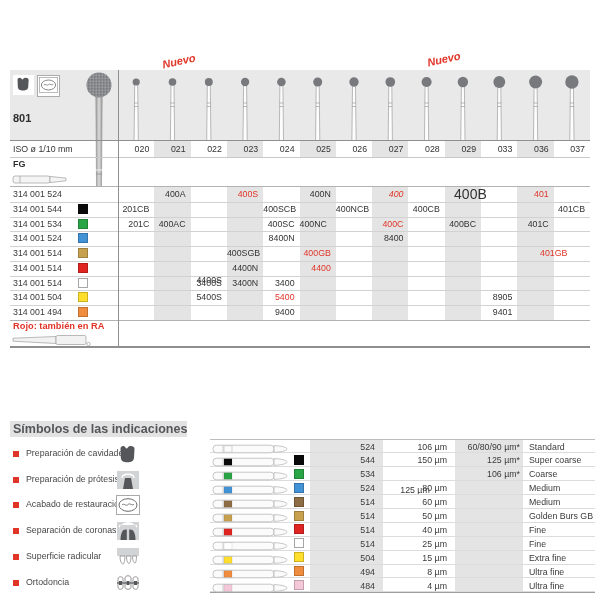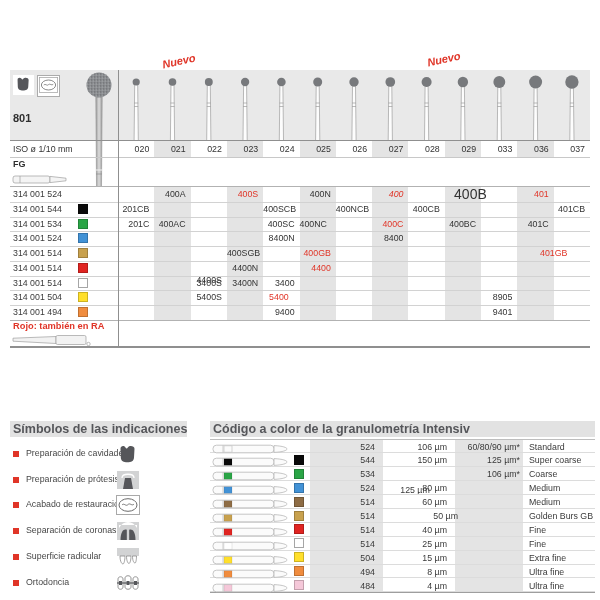--- a/index.html
+++ b/index.html
@@ -237,21 +237,21 @@
           <div style="position: absolute; left: 3px; top: 0px; height: 14.78px; line-height: 14.78px; font-size: 8.8px; color: rgb(58, 58, 58); white-space: nowrap;">314 001 514</div>
           <div style="position: absolute; left: 68px; top: 2px; width: 10px; height: 10px; background: rgb(255, 255, 255); border: 1px solid rgb(166, 166, 166); box-sizing: border-box;"></div>
           <div style="position: absolute; left: 180.62px; top: 0px; width: 36.31px; height: 14.78px; line-height: 14.78px; text-align: right; padding-right: 5px; box-sizing: border-box; font-size: 8.8px; color: rgb(51, 51, 51);">3400S</div>
           <div style="position: absolute; left: 216.93px; top: 0px; width: 36.31px; height: 14.78px; line-height: 14.78px; text-align: right; padding-right: 5px; box-sizing: border-box; font-size: 8.8px; color: rgb(51, 51, 51);">3400N</div>
           <div style="position: absolute; left: 253.24px; top: 0px; width: 36.31px; height: 14.78px; line-height: 14.78px; text-align: right; padding-right: 5px; box-sizing: border-box; font-size: 8.8px; color: rgb(51, 51, 51);">3400</div>
         </div>
         <div style="position: absolute; left: 0px; top: 220.46px; width: 580px; height: 14.78px;">
           <div style="position: absolute; left: 3px; top: 0px; height: 14.78px; line-height: 14.78px; font-size: 8.8px; color: rgb(58, 58, 58); white-space: nowrap;">314 001 504</div>
           <div style="position: absolute; left: 68px; top: 2px; width: 10px; height: 10px; background: rgb(255, 223, 43); border: 1px solid rgba(0, 0, 0, 0.2); box-sizing: border-box;"></div>
           <div style="position: absolute; left: 180.62px; top: 0px; width: 36.31px; height: 14.78px; line-height: 14.78px; text-align: right; padding-right: 5px; box-sizing: border-box; font-size: 8.8px; color: rgb(51, 51, 51);">5400S</div>
-          <div style="position: absolute; left: 253.24px; top: 0px; width: 36.31px; height: 14.78px; line-height: 14.78px; text-align: center; padding-right: 5px; box-sizing: border-box; font-size: 8.8px; color: rgb(224, 53, 40);">5400</div>
+          <div style="position: absolute; left: 253.24px; top: 0px; width: 36.31px; height: 14.78px; line-height: 14.78px; text-align: right; padding-right: 5px; box-sizing: border-box; font-size: 8.8px; color: rgb(224, 53, 40);">5400</div>
           <div style="position: absolute; left: 471.1px; top: 0px; width: 36.31px; height: 14.78px; line-height: 14.78px; text-align: right; padding-right: 5px; box-sizing: border-box; font-size: 8.8px; color: rgb(51, 51, 51);">8905</div>
         </div>
         <div style="position: absolute; left: 0px; top: 235.24px; width: 580px; height: 14.78px;">
           <div style="position: absolute; left: 3px; top: 0px; height: 14.78px; line-height: 14.78px; font-size: 8.8px; color: rgb(58, 58, 58); white-space: nowrap;">314 001 494</div>
           <div style="position: absolute; left: 68px; top: 2px; width: 10px; height: 10px; background: rgb(240, 140, 62); border: 1px solid rgba(0, 0, 0, 0.2); box-sizing: border-box;"></div>
           <div style="position: absolute; left: 253.24px; top: 0px; width: 36.31px; height: 14.78px; line-height: 14.78px; text-align: right; padding-right: 5px; box-sizing: border-box; font-size: 8.8px; color: rgb(51, 51, 51);">9400</div>
           <div style="position: absolute; left: 471.1px; top: 0px; width: 36.31px; height: 14.78px; line-height: 14.78px; text-align: right; padding-right: 5px; box-sizing: border-box; font-size: 8.8px; color: rgb(51, 51, 51);">9401</div>
         </div>
       </div>
     <div id="grid-lines">
@@ -329,21 +329,20 @@
    <path d="M17 6 C17 3 22 3 22 6 L22 14 C22 17 17 17 17 14 Z" fill="#fff" stroke="#8a8a8a" stroke-width="0.9"></path>
    <line x1="1" y1="10" x2="23" y2="10" stroke="#55565a" stroke-width="1.2"></line>
    <rect x="3" y="8" width="3" height="4" fill="#55565a"></rect>
    <rect x="10.5" y="8" width="3" height="4" fill="#55565a"></rect>
    <rect x="18" y="8" width="3" height="4" fill="#55565a"></rect>
           </svg></div>
       </div>
     </div>
 
   <div class="panel" style="left:210px;width:385px;" id="gran-panel">
-    <div class="panel-title" style="width:385px;">Código a color de la granulometría Intensiv</div>
   <div style="position: absolute; left: 0px; top: 17.5px; width: 385px; height: 154.5px;">
         <div style="position: absolute; left: 100px; top: 0px; width: 73px; height: 154px; background: rgb(228, 228, 228);"></div>
         <div style="position: absolute; left: 245px; top: 0px; width: 68px; height: 154px; background: rgb(228, 228, 228);"></div>
         <div style="position: absolute; left: 0px; top: 0px; width: 385px; height: 1px; background: rgb(189, 189, 189);"></div>
         <div style="position: absolute; left: 0px; top: 153.3px; width: 385px; height: 1.3px; background: rgb(158, 158, 158);"></div>
         <div style="position: absolute; left: 0px; top: 1px; width: 385px; height: 13.9px; border-bottom: 1px solid rgb(220, 220, 220); box-sizing: border-box;">
           <div style="position: absolute; left: 2px; top: 1px; width: 80px; height: 12px;"><svg viewBox="0 0 80 12" width="80" height="12">
     <rect x="1" y="2.2" width="61" height="7.6" rx="3.4" fill="#fbfbfb" stroke="#b8b8b8" stroke-width="0.8"></rect>
     <path d="M62 2.6 C71 3 75 4.6 75 6 C75 7.4 71 9 62 9.4 Z" fill="#fbfbfb" stroke="#b8b8b8" stroke-width="0.8"></path>
     <line x1="11" y1="2.2" x2="11" y2="9.8" stroke="#c2c2c2" stroke-width="0.8"></line>
@@ -406,21 +405,21 @@
         </div>
         <div style="position: absolute; left: 0px; top: 70.5px; width: 385px; height: 13.9px; border-bottom: 1px solid rgb(220, 220, 220); box-sizing: border-box;">
           <div style="position: absolute; left: 2px; top: 1px; width: 80px; height: 12px;"><svg viewBox="0 0 80 12" width="80" height="12">
     <rect x="1" y="2.2" width="61" height="7.6" rx="3.4" fill="#fbfbfb" stroke="#b8b8b8" stroke-width="0.8"></rect>
     <path d="M62 2.6 C71 3 75 4.6 75 6 C75 7.4 71 9 62 9.4 Z" fill="#fbfbfb" stroke="#b8b8b8" stroke-width="0.8"></path>
     <line x1="11" y1="2.2" x2="11" y2="9.8" stroke="#c2c2c2" stroke-width="0.8"></line>
               <rect x="12" y="2.8" width="8" height="6.4" fill="#c8a14e" stroke="rgba(0,0,0,0.18)" stroke-width="0.5"></rect>
             </svg></div>
           <div style="position: absolute; left: 84px; top: 1.5px; width: 10px; height: 10px; background: rgb(200, 161, 78); border: 1px solid rgba(0, 0, 0, 0.2); box-sizing: border-box;"></div>
           <div style="position: absolute; left: 100px; top: 0px; width: 73px; height: 14px; line-height: 14px; font-size: 8.8px; color: rgb(58, 58, 58); text-align: right; box-sizing: border-box; padding-right: 8px; white-space: nowrap;">514</div>
-          <div style="position: absolute; left: 173px; top: 0px; width: 70px; height: 14px; line-height: 14px; font-size: 8.8px; color: rgb(58, 58, 58); text-align: right; box-sizing: border-box; padding-right: 6px; white-space: nowrap; margin-left: 11px;">50 µm</div>
+          <div style="position: absolute; left: 173px; top: 0px; width: 70px; height: 14px; line-height: 14px; font-size: 8.8px; color: rgb(58, 58, 58); text-align: right; box-sizing: border-box; padding-right: 6px; white-space: nowrap;">50 µm</div>
           <div style="position: absolute; left: 317px; top: 0px; width: 68px; height: 14px; line-height: 14px; font-size: 8.8px; color: rgb(58, 58, 58); text-align: left; box-sizing: border-box; padding-left: 2px; white-space: nowrap;">Golden Burs GB</div>
         </div>
         <div style="position: absolute; left: 0px; top: 84.4px; width: 385px; height: 13.9px; border-bottom: 1px solid rgb(220, 220, 220); box-sizing: border-box;">
           <div style="position: absolute; left: 2px; top: 1px; width: 80px; height: 12px;"><svg viewBox="0 0 80 12" width="80" height="12">
     <rect x="1" y="2.2" width="61" height="7.6" rx="3.4" fill="#fbfbfb" stroke="#b8b8b8" stroke-width="0.8"></rect>
     <path d="M62 2.6 C71 3 75 4.6 75 6 C75 7.4 71 9 62 9.4 Z" fill="#fbfbfb" stroke="#b8b8b8" stroke-width="0.8"></path>
     <line x1="11" y1="2.2" x2="11" y2="9.8" stroke="#c2c2c2" stroke-width="0.8"></line>
               <rect x="12" y="2.8" width="8" height="6.4" fill="#e02421" stroke="rgba(0,0,0,0.18)" stroke-width="0.5"></rect>
             </svg></div>
           <div style="position: absolute; left: 84px; top: 1.5px; width: 10px; height: 10px; background: rgb(224, 36, 33); border: 1px solid rgba(0, 0, 0, 0.2); box-sizing: border-box;"></div>

